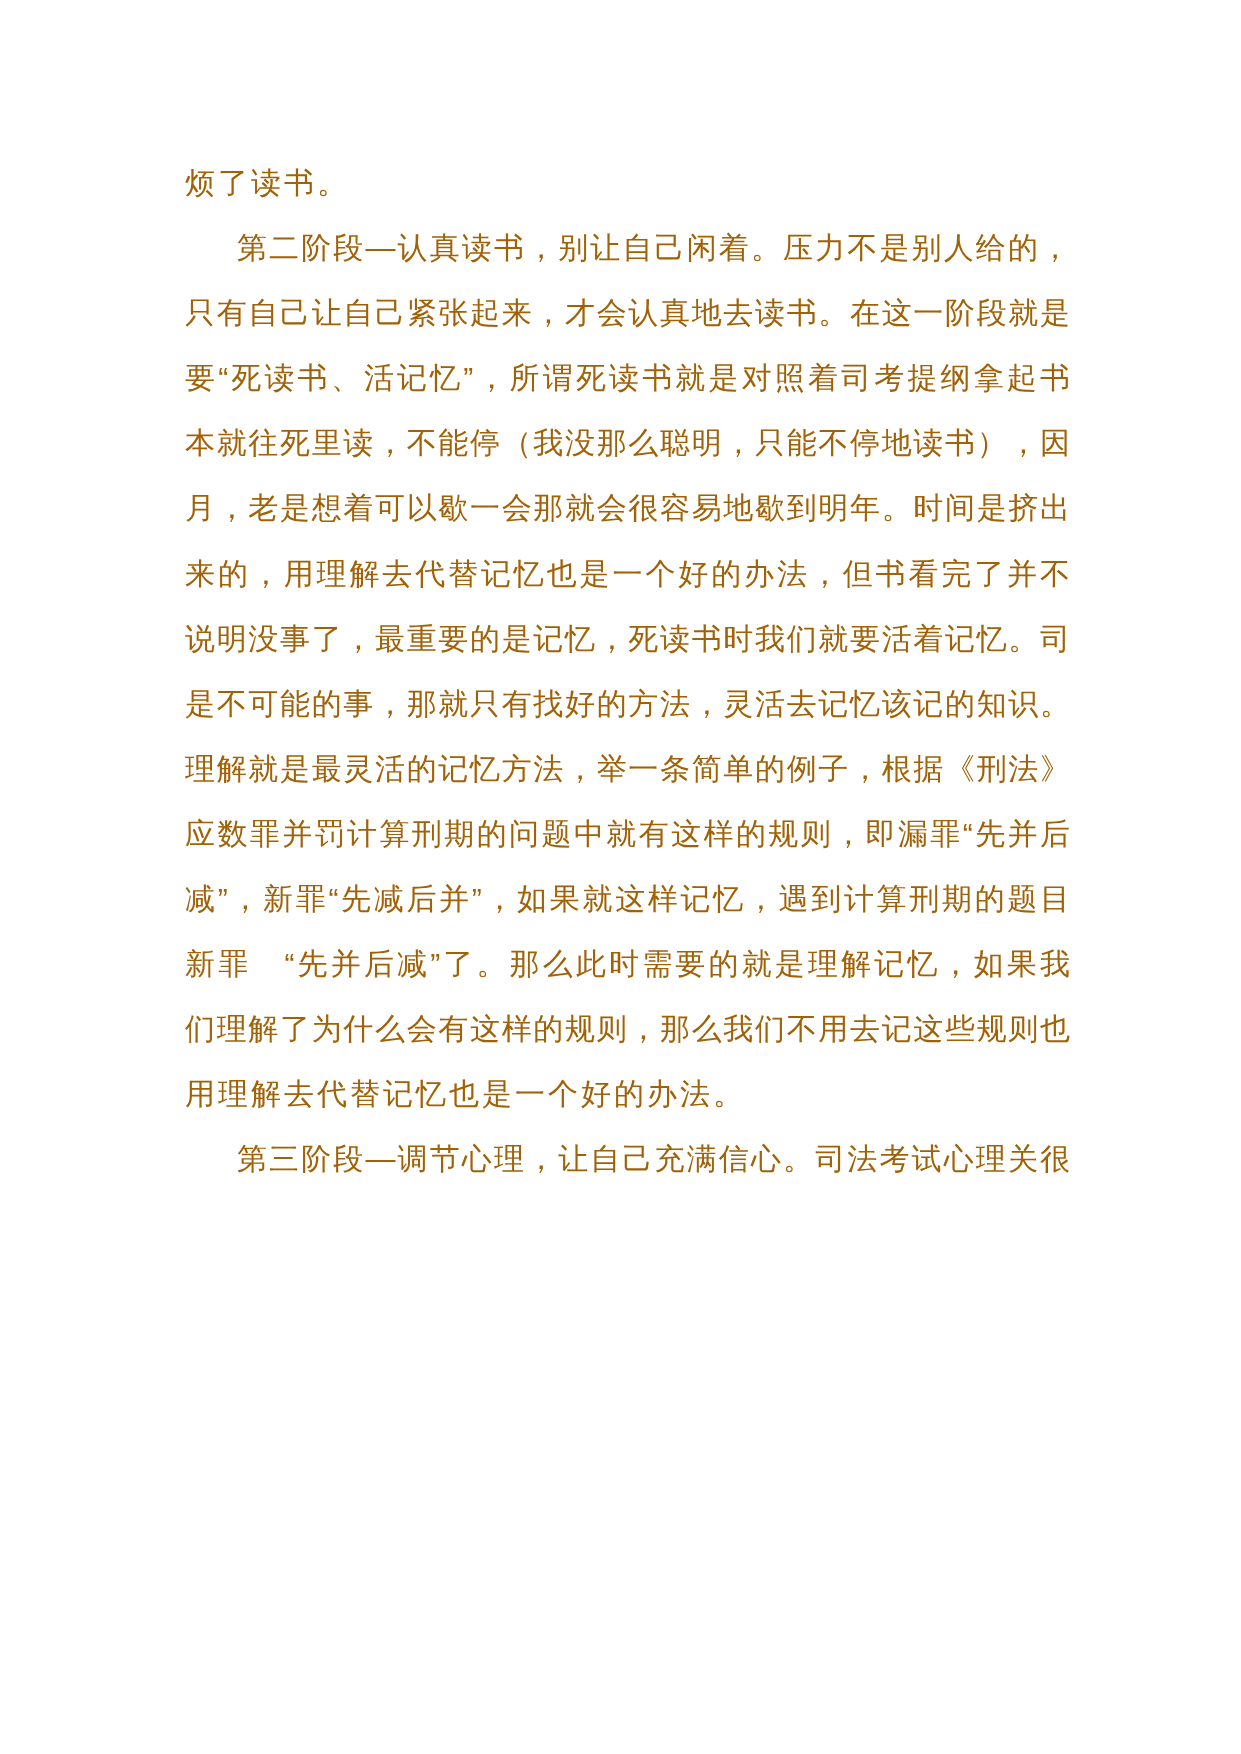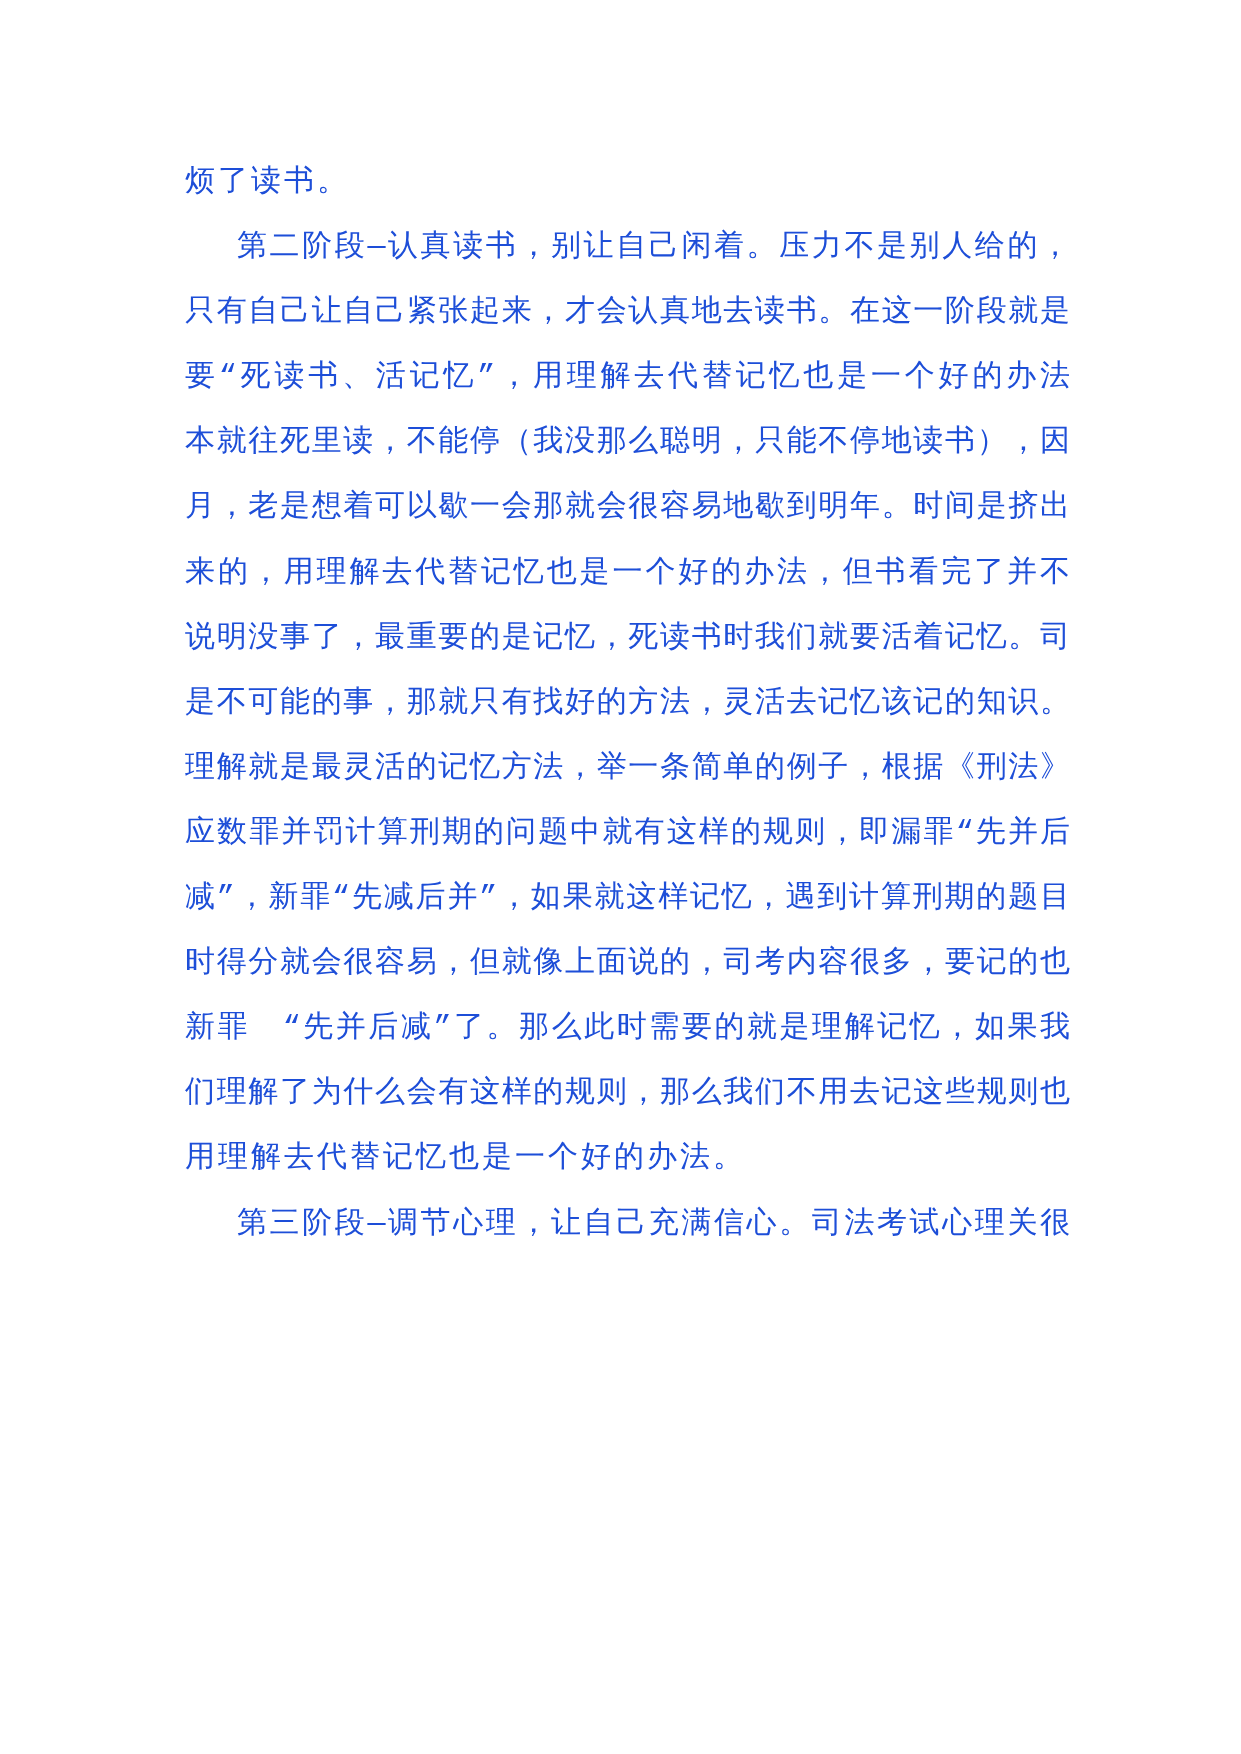--- a/index.html
+++ b/index.html
@@ -10,22 +10,22 @@
     width: 1241px;
     height: 1754px;
     background: #ffffff;
   }
   .page {
     position: relative;
     width: 1241px;
     height: 1368px;
     background: #ffffff;
     overflow: hidden;
-    font-family: Liberation Mono, monospace;
-    color: #1d4ed8;
+    font-family: Liberation Sans, sans-serif;
+    color: #a16207;
   }
   .body-text {
     position: absolute;
     left: 185px;
     top: 150px;
     width: 885px;
   }
   .line {
     font-size: 30px;
     line-height: 65.1px;
@@ -57,29 +57,28 @@
   }
 </style>
 </head>
 <body>
 
 <div class="page">
   <div class="body-text">
       <div class="line">烦了读书。</div>
       <div class="line indent justify">第二阶段—认真读书，别让自己闲着。压力不是别人给的，</div>
       <div class="line justify">只有自己让自己紧张起来，才会认真地去读书。在这一阶段就是</div>
-      <div class="line justify">要“死读书、活记忆”，用理解去代替记忆也是一个好的办法</div>
+      <div class="line justify">要“死读书、活记忆”，所谓死读书就是对照着司考提纲拿起书</div>
       <div class="line justify">本就往死里读，不能停（我没那么聪明，只能不停地读书），因</div>
       <div class="line justify">月，老是想着可以歇一会那就会很容易地歇到明年。时间是挤出</div>
       <div class="line justify">来的，用理解去代替记忆也是一个好的办法，但书看完了并不</div>
       <div class="line justify">说明没事了，最重要的是记忆，死读书时我们就要活着记忆。司</div>
       <div class="line justify">是不可能的事，那就只有找好的方法，灵活去记忆该记的知识。</div>
       <div class="line justify">理解就是最灵活的记忆方法，举一条简单的例子，根据《刑法》</div>
       <div class="line justify">应数罪并罚计算刑期的问题中就有这样的规则，即漏罪“先并后</div>
       <div class="line justify">减”，新罪“先减后并”，如果就这样记忆，遇到计算刑期的题目</div>
-      <div class="line justify">时得分就会很容易，但就像上面说的，司考内容很多，要记的也</div>
       <div class="line justify">新罪　“先并后减”了。那么此时需要的就是理解记忆，如果我</div>
       <div class="line justify">们理解了为什么会有这样的规则，那么我们不用去记这些规则也</div>
       <div class="line">用理解去代替记忆也是一个好的办法。</div>
       <div class="line indent justify">第三阶段—调节心理，让自己充满信心。司法考试心理关很</div>
     </div>
   <div class="page-number">2</div>
 </div>
 
 </body></html>

